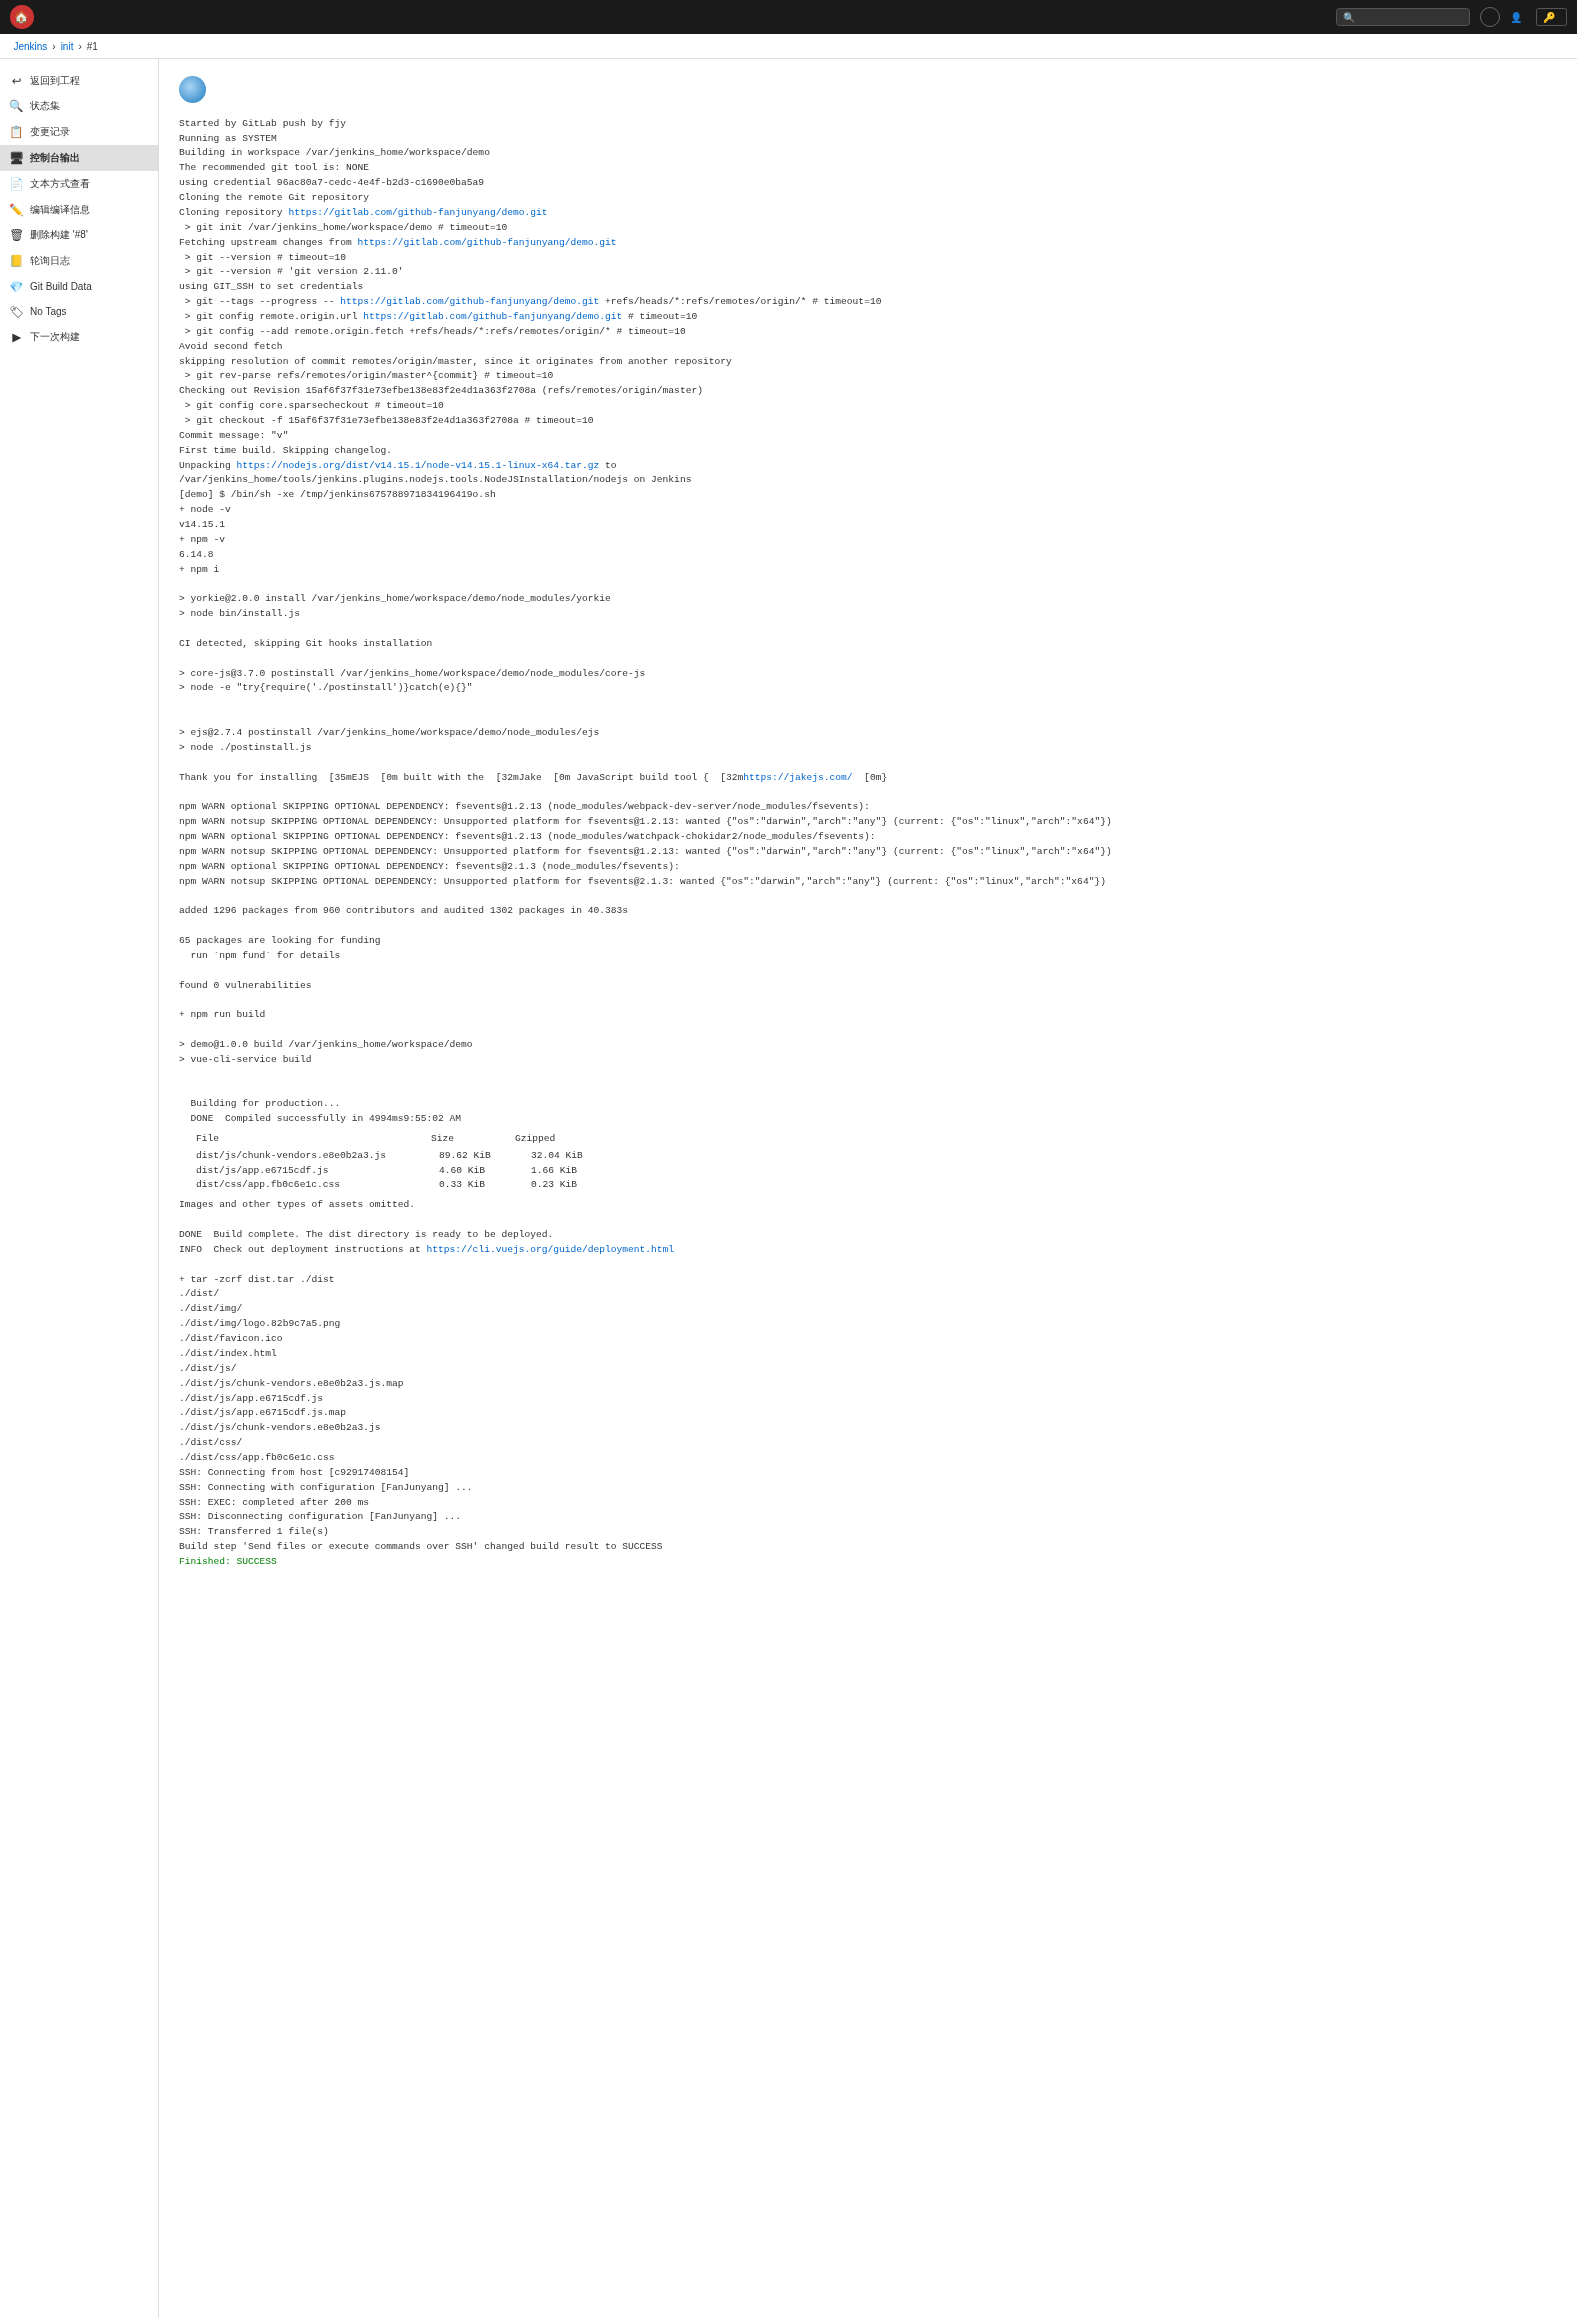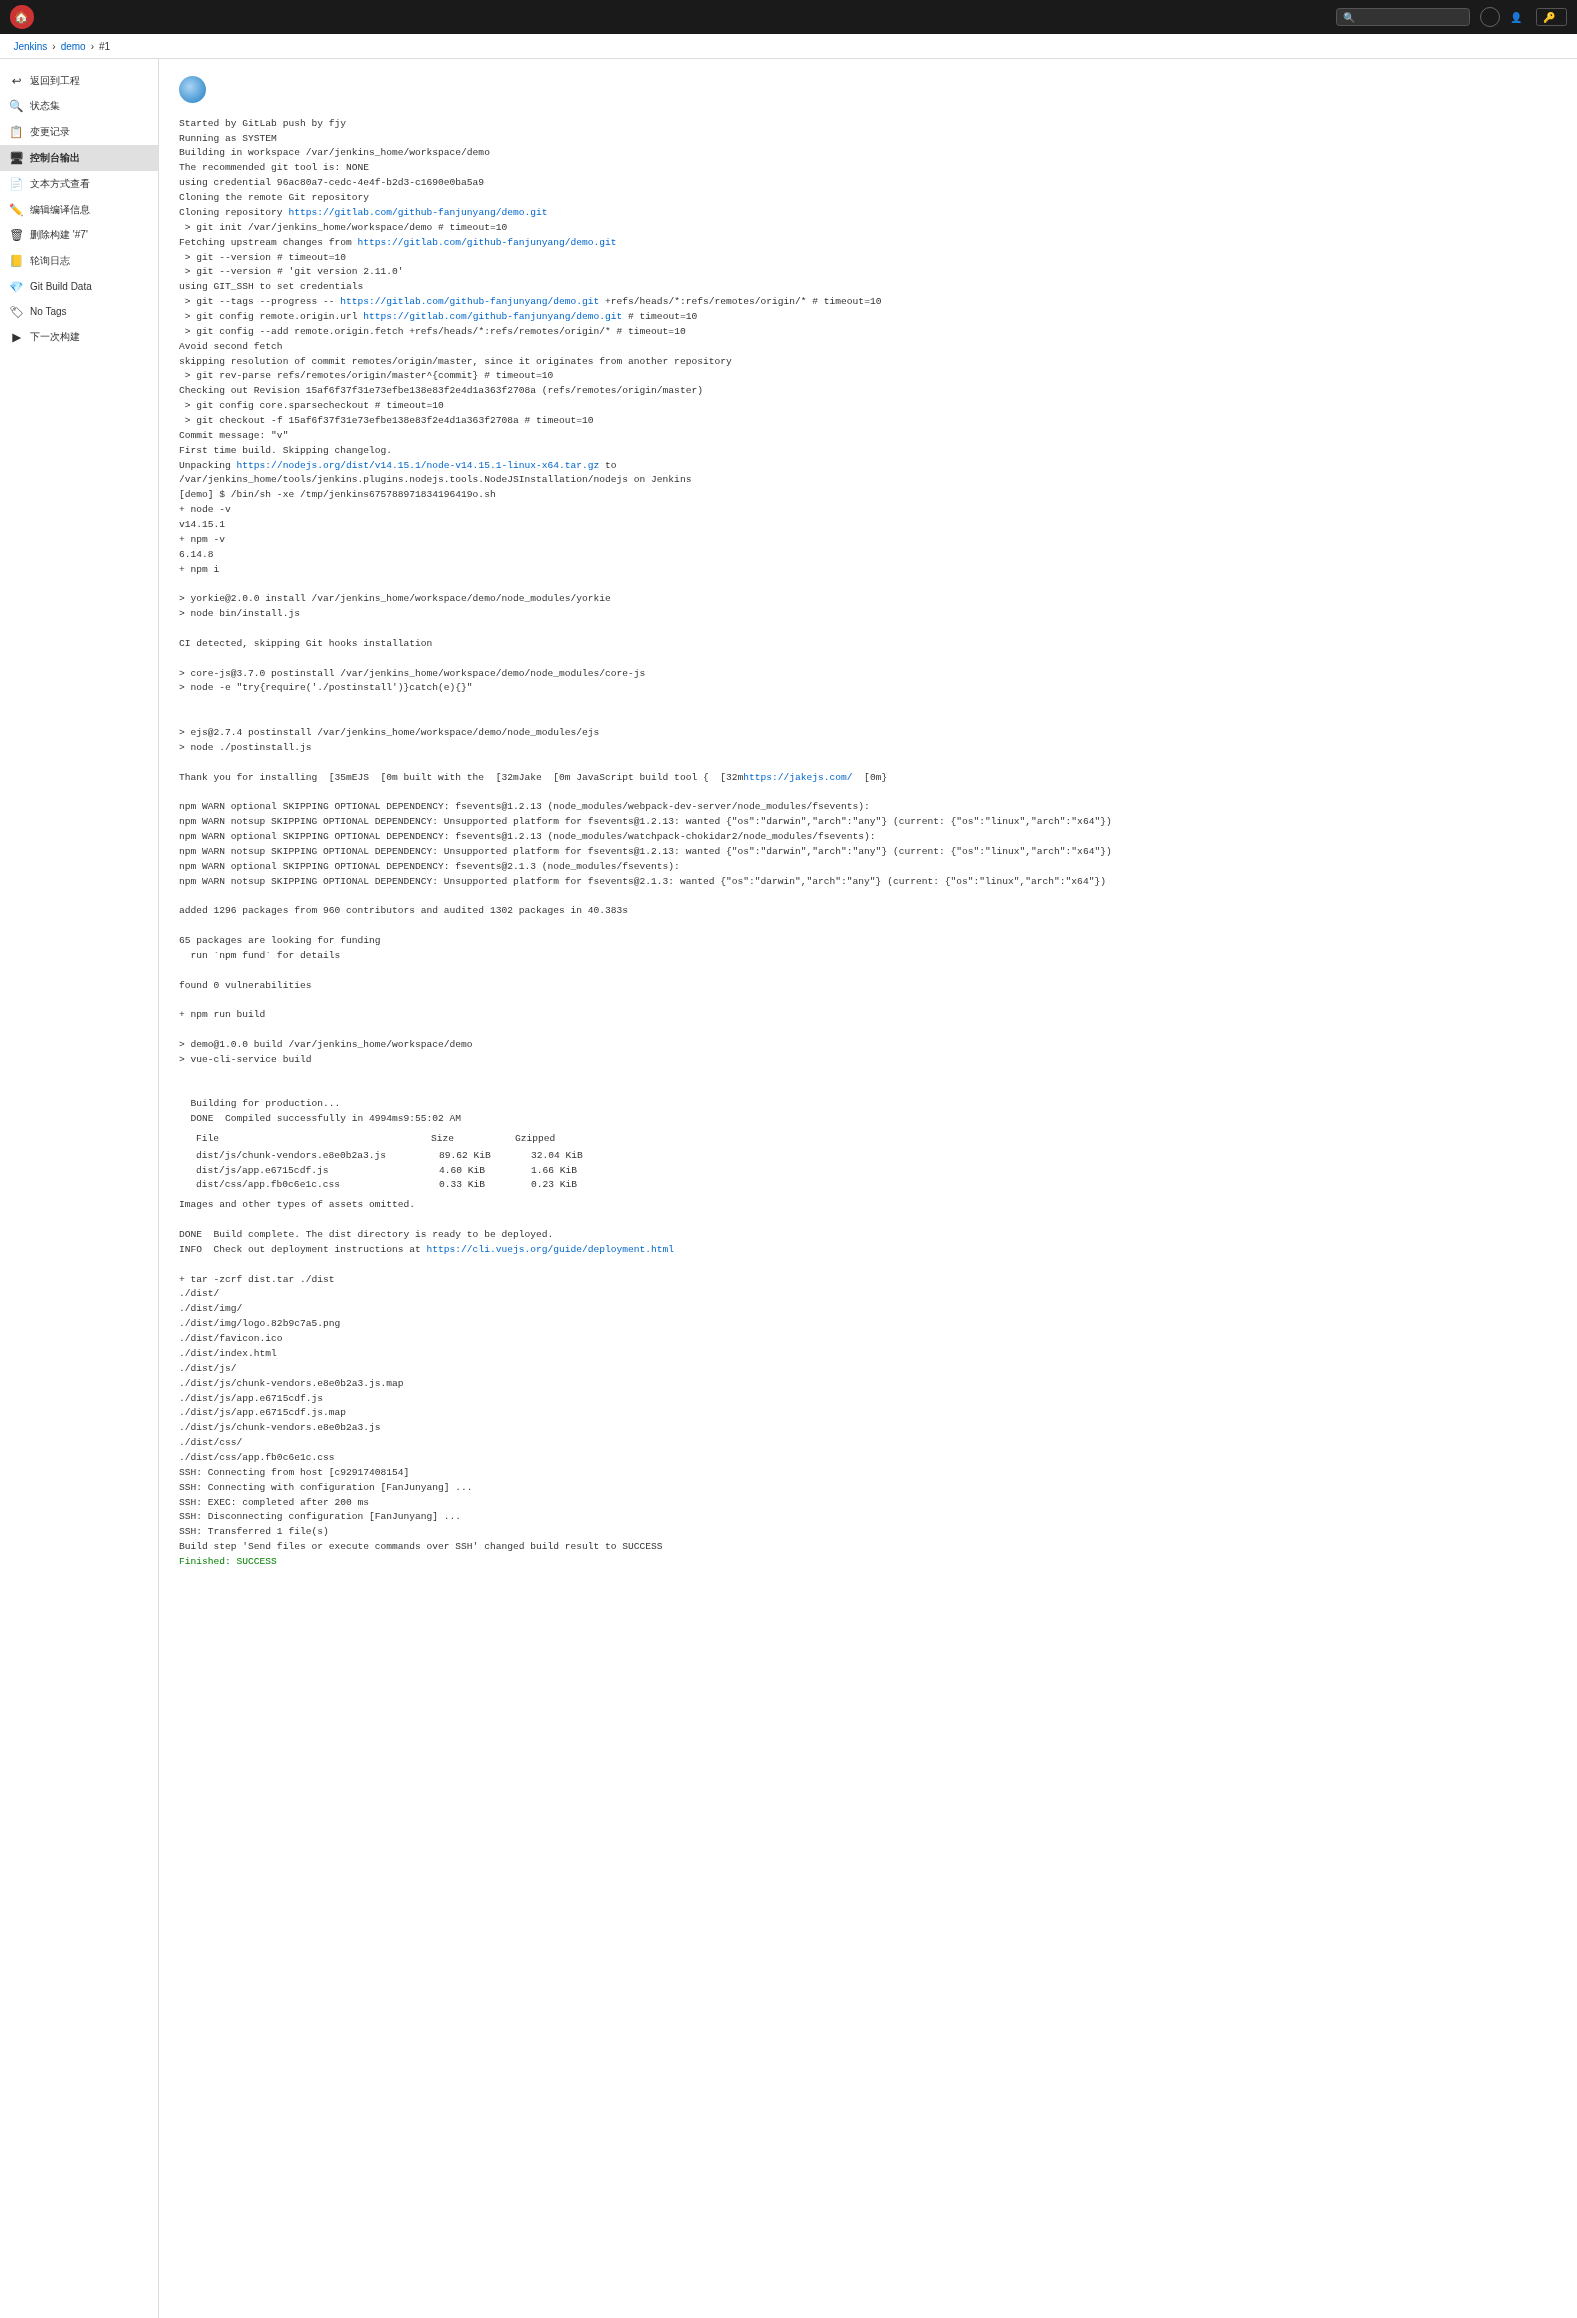--- a/index.html
+++ b/index.html
@@ -218,21 +218,21 @@
   </div>
   <div class="top-nav-login">
     <span>🔑</span>
     <span></span>
   </div>
 </div>
 
 <div class="breadcrumb">
   <a href="#">Jenkins</a>
   <span>›</span>
-  <a href="#">demo</a>
+  <a href="#">init</a>
   <span>›</span>
   <span>#1</span>
 
 </div>
 
 <div class="layout">
 
   <div class="sidebar">
   <div class="sidebar-item">
         <span class="sidebar-icon">↩</span>
@@ -253,21 +253,21 @@
       <div class="sidebar-item">
         <span class="sidebar-icon">📄</span>
         <span>文本方式查看</span>
       </div>
       <div class="sidebar-item">
         <span class="sidebar-icon">✏️</span>
         <span>编辑编译信息</span>
       </div>
       <div class="sidebar-item">
         <span class="sidebar-icon">🗑</span>
-        <span>删除构建 '#7'</span>
+        <span>删除构建 '#8'</span>
       </div>
       <div class="sidebar-item">
         <span class="sidebar-icon">📒</span>
         <span>轮询日志</span>
       </div>
       <div class="sidebar-item">
         <span class="sidebar-icon">💎</span>
         <span>Git Build Data</span>
       </div>
       <div class="sidebar-item">

